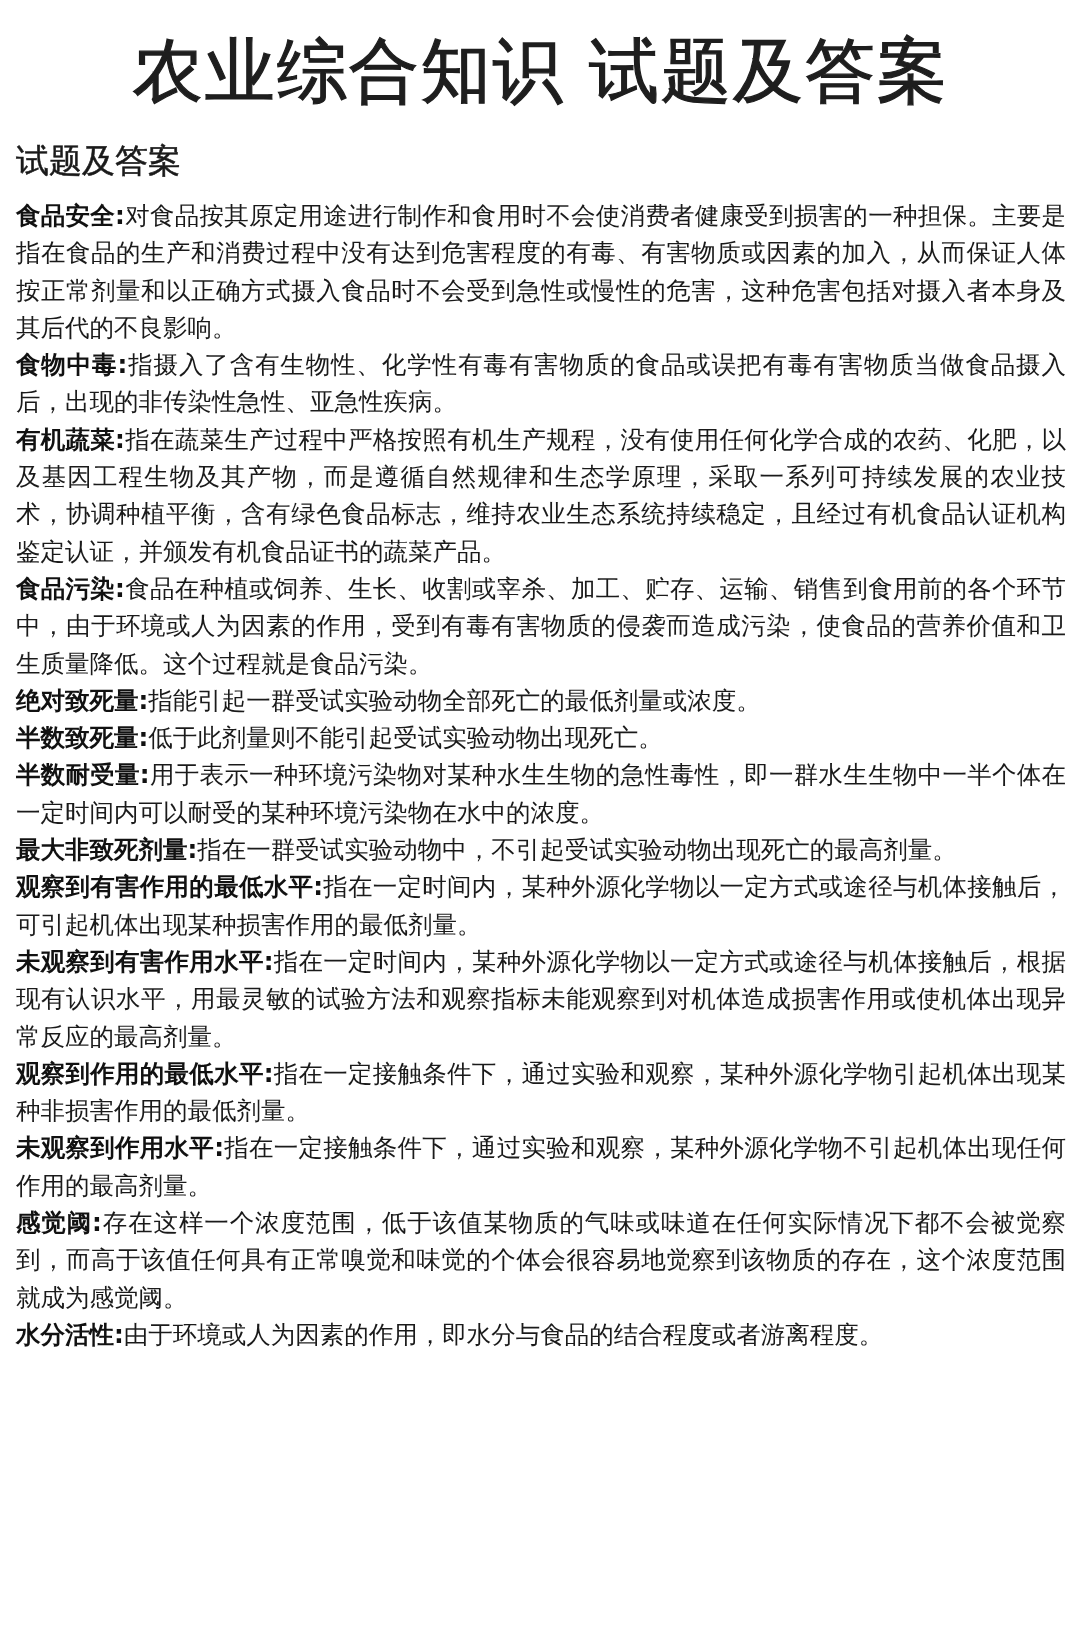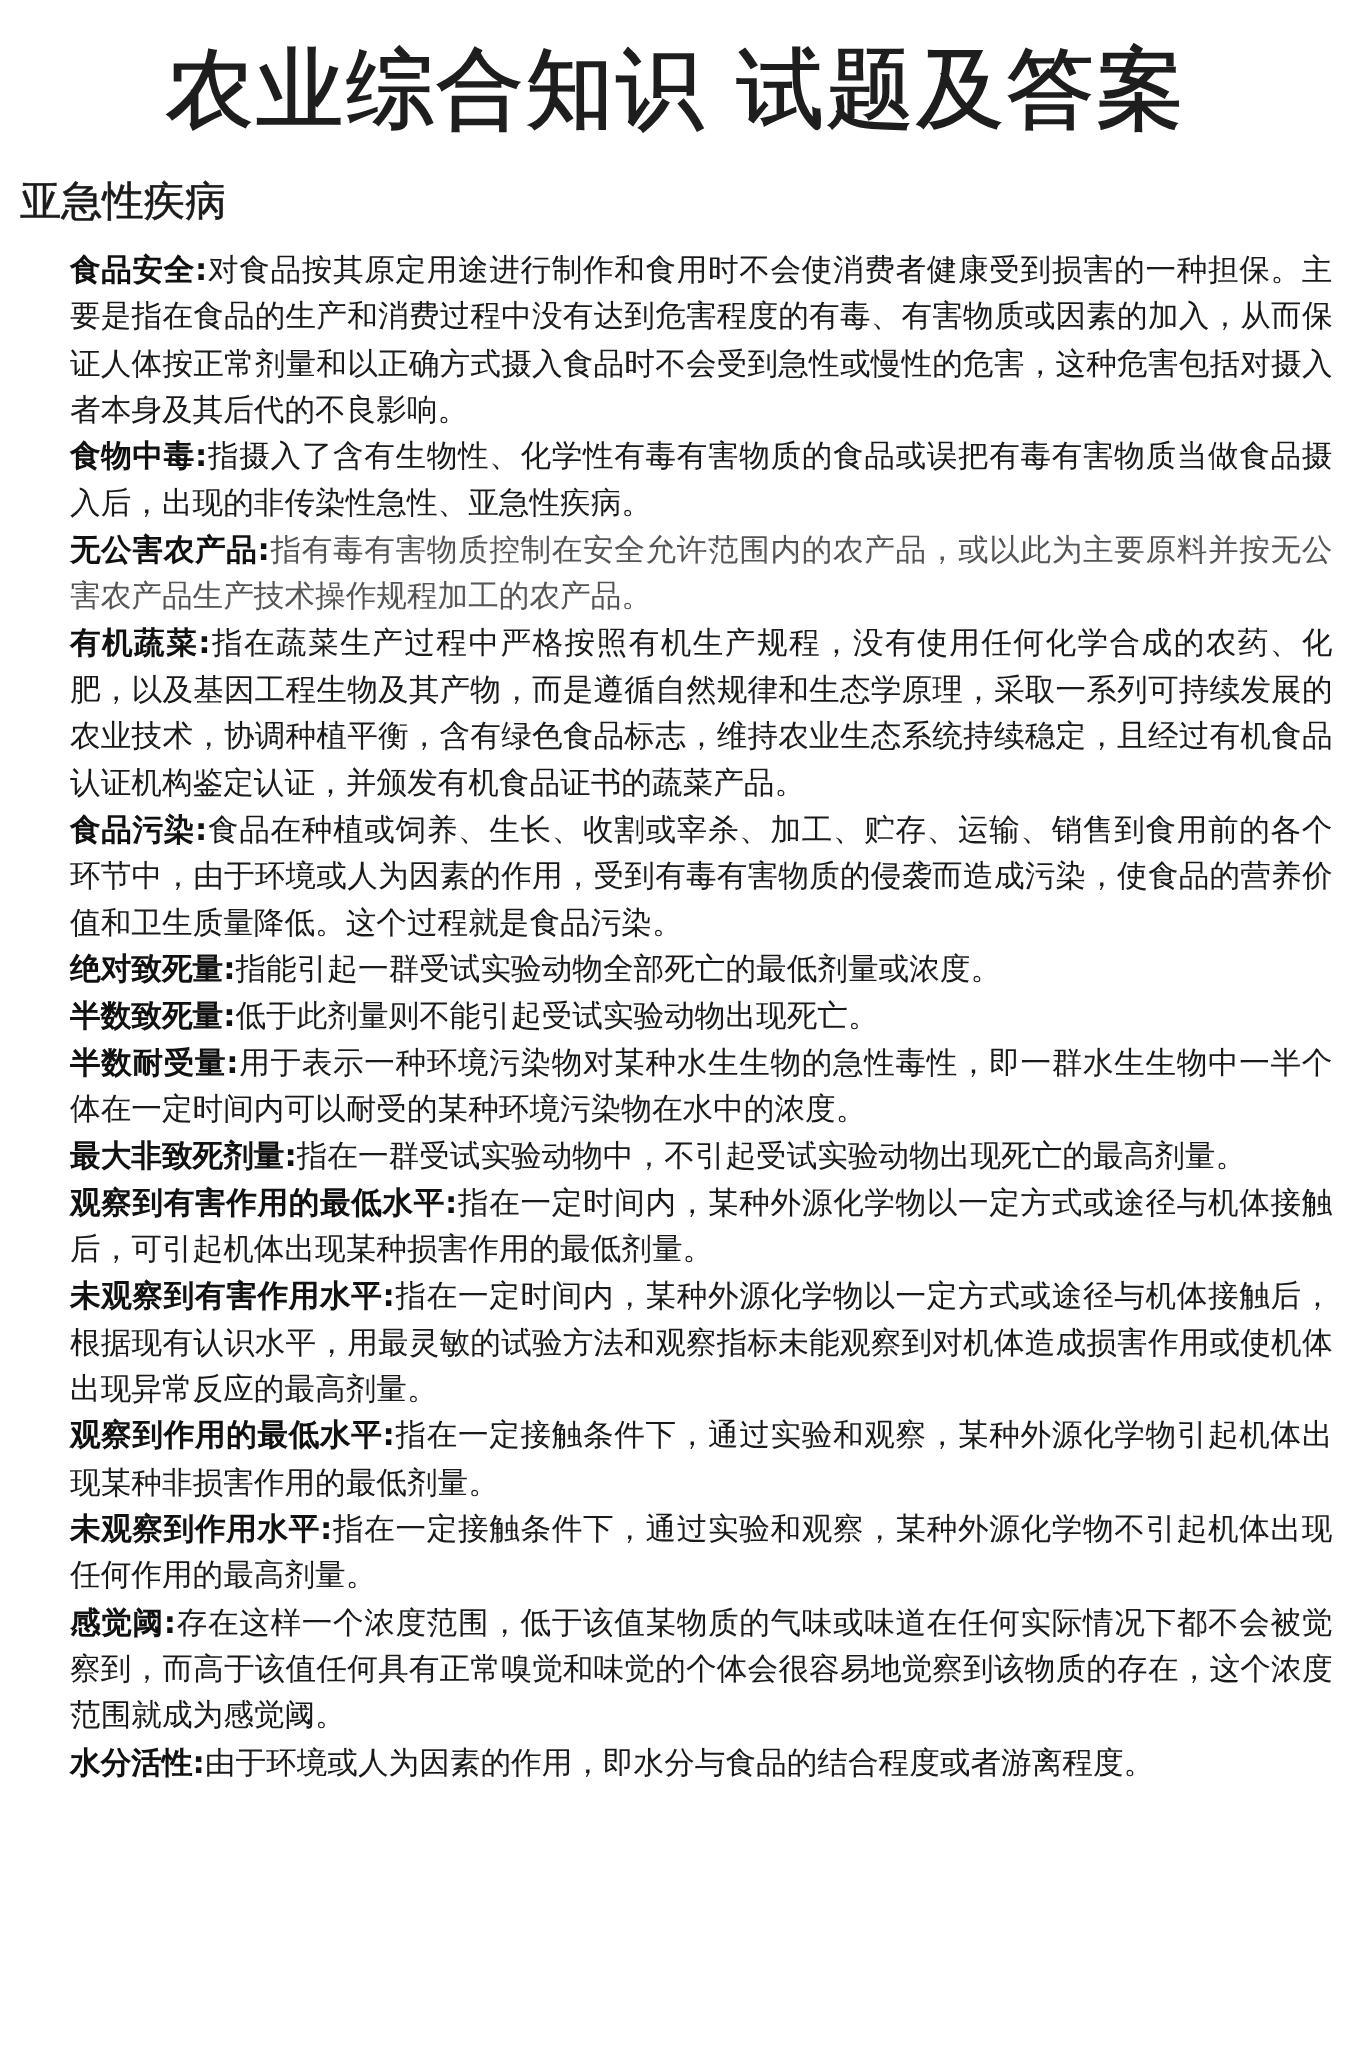--- a/index.html
+++ b/index.html
@@ -38,21 +38,20 @@
       margin: 22px 0 0 0;
       height: 46px;
       font-size: 33px;
       line-height: 46px;
       font-weight: normal;
       color: #1a1a1a;
       -webkit-text-stroke: 0.5px #1a1a1a;
     }
     .entries {
       margin-top: 13px;
-      margin-left: 40px;
     }
     .entry {
       margin: 0;
       font-size: 24.5px;
       line-height: 37.3px;
       text-align: justify;
       text-justify: inter-character;
       color: #1a1a1a;
       word-break: break-all;
     }
@@ -62,31 +61,28 @@
     }
     .definition.muted {
       color: #555555;
     }
   </style>
 </head>
 <body>
 
 <div class="page">
   <h1 class="title">农业综合知识 试题及答案</h1>
-  <h2 class="section-heading">亚急性疾病</h2>
+  <h2 class="section-heading">试题及答案</h2>
 
   <div class="entries">
     <p class="entry">
       <span class="term">食品安全:</span><span class="definition">对食品按其原定用途进行制作和食用时不会使消费者健康受到损害的一种担保。主要是指在食品的生产和消费过程中没有达到危害程度的有毒、有害物质或因素的加入，从而保证人体按正常剂量和以正确方式摄入食品时不会受到急性或慢性的危害，这种危害包括对摄入者本身及其后代的不良影响。</span>
     </p>
     <p class="entry">
       <span class="term">食物中毒:</span><span class="definition">指摄入了含有生物性、化学性有毒有害物质的食品或误把有毒有害物质当做食品摄入后，出现的非传染性急性、亚急性疾病。</span>
-    </p>
-    <p class="entry">
-      <span class="term">无公害农产品:</span><span class="definition muted">指有毒有害物质控制在安全允许范围内的农产品，或以此为主要原料并按无公害农产品生产技术操作规程加工的农产品。</span>
     </p>
     <p class="entry">
       <span class="term">有机蔬菜:</span><span class="definition">指在蔬菜生产过程中严格按照有机生产规程，没有使用任何化学合成的农药、化肥，以及基因工程生物及其产物，而是遵循自然规律和生态学原理，采取一系列可持续发展的农业技术，协调种植平衡，含有绿色食品标志，维持农业生态系统持续稳定，且经过有机食品认证机构鉴定认证，并颁发有机食品证书的蔬菜产品。</span>
     </p>
     <p class="entry">
       <span class="term">食品污染:</span><span class="definition">食品在种植或饲养、生长、收割或宰杀、加工、贮存、运输、销售到食用前的各个环节中，由于环境或人为因素的作用，受到有毒有害物质的侵袭而造成污染，使食品的营养价值和卫生质量降低。这个过程就是食品污染。</span>
     </p>
     <p class="entry">
       <span class="term">绝对致死量:</span><span class="definition">指能引起一群受试实验动物全部死亡的最低剂量或浓度。</span>
     </p>

